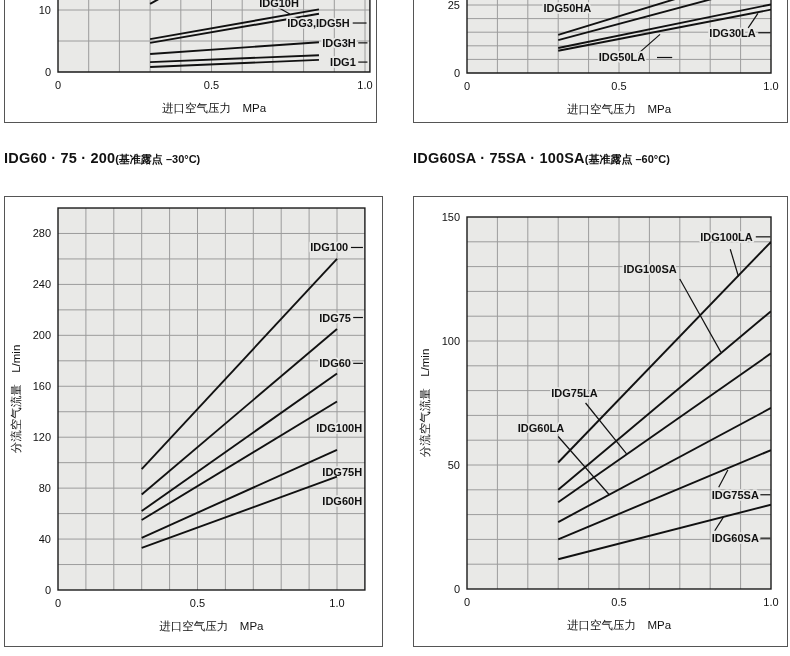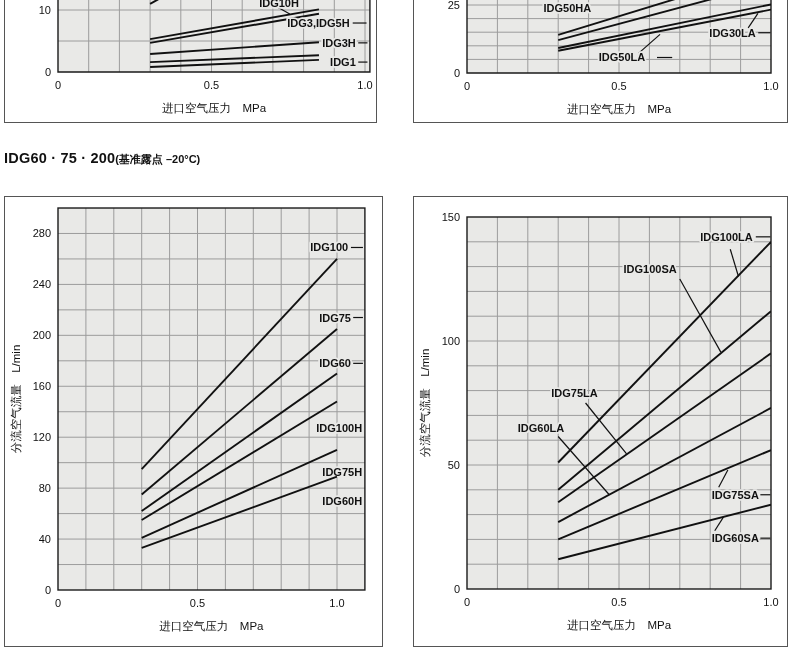--- a/index.html
+++ b/index.html
@@ -100,23 +100,24 @@
       </g>
       <text x="47" y="9" text-anchor="end" class="tick">25</text>
       <text x="47" y="77" text-anchor="end" class="tick">0</text>
       <text x="54" y="90" text-anchor="middle" class="tick">0</text>
       <text x="206" y="90" text-anchor="middle" class="tick">0.5</text>
       <text x="358" y="90" text-anchor="middle" class="tick">1.0</text>
       <text x="206" y="113" text-anchor="middle" class="axis">进口空气压力　MPa</text>
     </svg></div>
 
 <div class="titles" style="left:4px;top:148px;width:379px;">
-  <div><span class="tmodel">IDG60 · 75 · 200</span><span class="tnote">(基准露点 –20°C)</span></div>
+  <div><span class="tmodel">IDG60 · 75 · 200</span><span class="tnote">(基准露点 –30°C)</span></div>
 </div>
 <div class="titles" style="left:413px;top:148px;width:375px;">
+  <div><span class="tmodel">IDG60SA · 75SA · 100SA</span><span class="tnote">(基准露点 –60°C)</span></div>
 </div>
 
 <div class="chart-box" style="left:4px;top:196px;width:379px;height:451px;"><svg width="379" height="451" viewBox="0 0 379 451">
       <rect x="0.5" y="0.5" width="378" height="450" fill="none" stroke="#555" stroke-width="1"></rect>
       <rect x="54" y="12.009999999999991" width="306.90000000000003" height="381.99" fill="#e9e9e7"></rect>
       <line x1="81.9" y1="12.009999999999991" x2="81.9" y2="394" stroke="#9c9c9c" stroke-width="1"></line>
       <line x1="109.80000000000001" y1="12.009999999999991" x2="109.80000000000001" y2="394" stroke="#9c9c9c" stroke-width="1"></line>
       <line x1="137.70000000000002" y1="12.009999999999991" x2="137.70000000000002" y2="394" stroke="#9c9c9c" stroke-width="1"></line>
       <line x1="165.60000000000002" y1="12.009999999999991" x2="165.60000000000002" y2="394" stroke="#9c9c9c" stroke-width="1"></line>
       <line x1="193.5" y1="12.009999999999991" x2="193.5" y2="394" stroke="#9c9c9c" stroke-width="1"></line>

